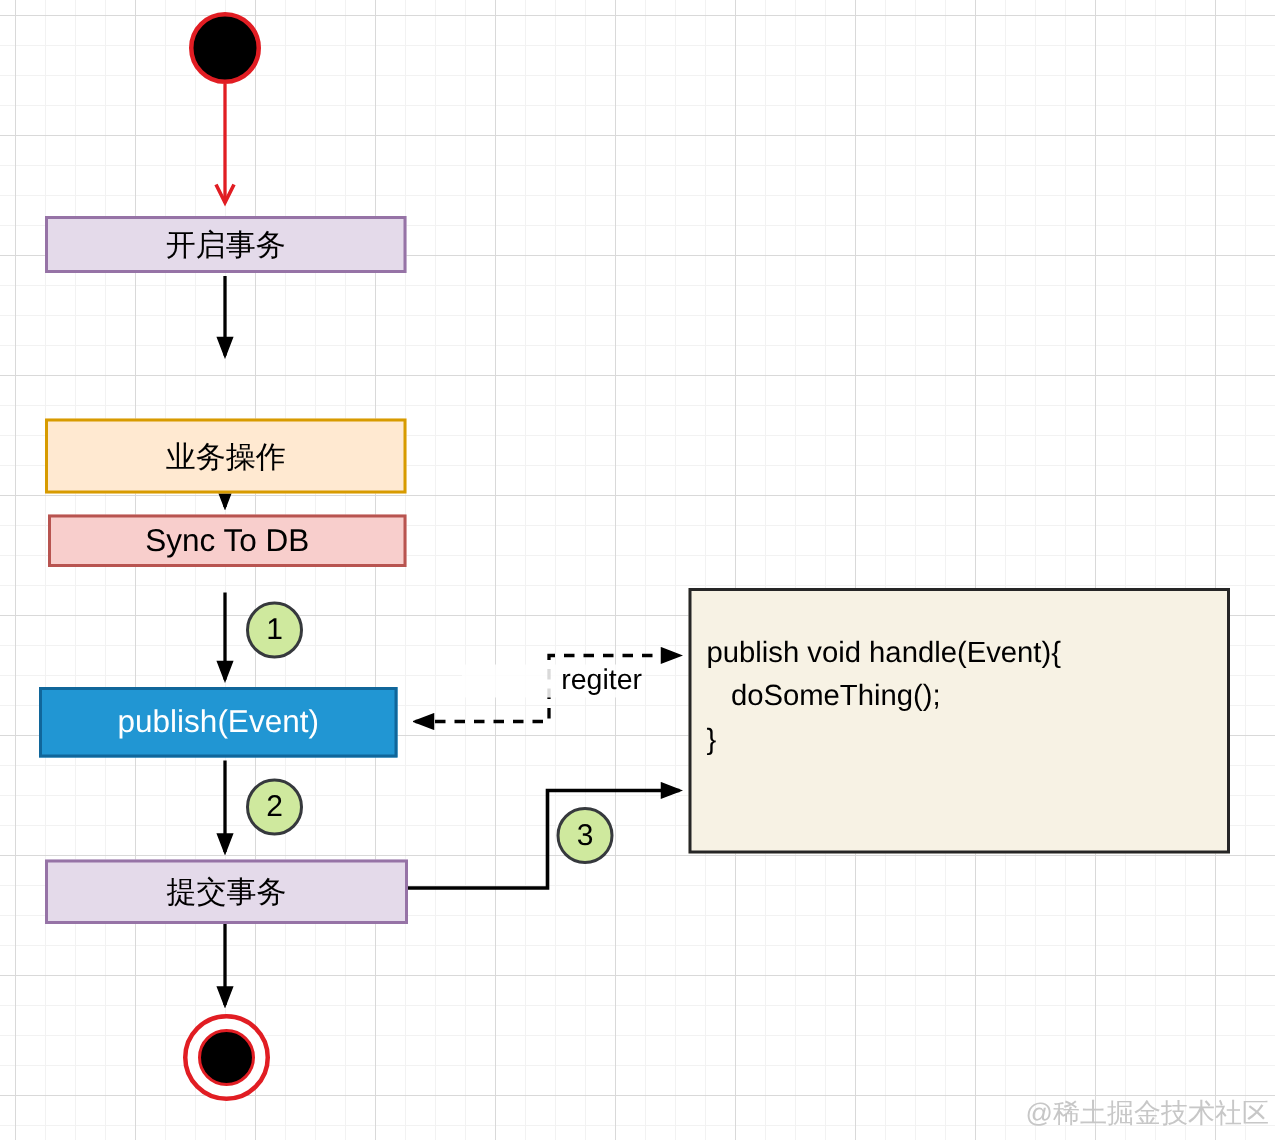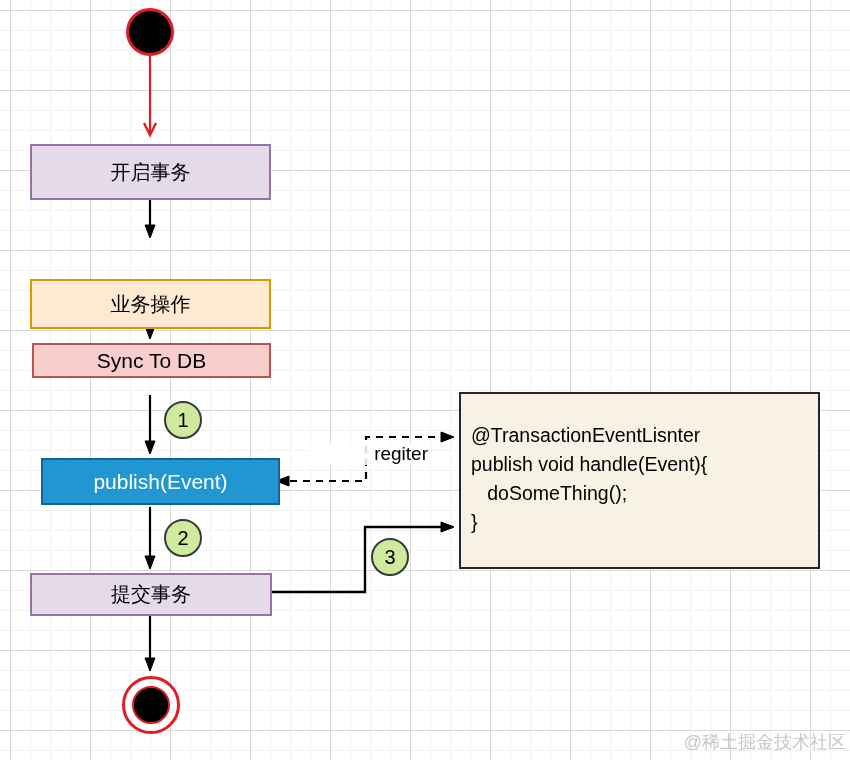--- a/index.html
+++ b/index.html
@@ -17,24 +17,24 @@
       linear-gradient(#f2f2f2 1px, transparent 1px),
       linear-gradient(90deg, #f2f2f2 1px, transparent 1px);
     background-size:80px 80px,80px 80px,20px 20px,20px 20px;
     background-position:2px 10px,10px 2px,2px 10px,10px 2px;
   }
   #edges{position:absolute;left:0;top:0;width:850px;height:760px;}
   .node{
     position:absolute;display:flex;align-items:center;justify-content:center;
     box-sizing:border-box;font-size:20px;color:#000;text-align:center;
   }
-  .act-begin  {left:30px; top:144px;width:241px;height:56px;background:#e4daea;border:2px solid #9673a6;}
+  .act-begin  {left:30px; top:144px;width:241px;height:38px;background:#e4daea;border:2px solid #9673a6;}
   .act-biz    {left:30px; top:242px;width:241px;height:50px;background:#ffe9d1;border:2px solid #d79b00;margin-top:37px;}
   .act-sync   {left:32px; top:343px;width:239px;height:35px;background:#f8cecc;border:2px solid #b85450;font-size:21px;}
-  .act-publish{left:41px; top:458px;width:239px;height:47px;background:#2196d3;border:2px solid #10669a;color:#fff;font-size:21px;font-weight:500;}
+  .act-publish{left:26px; top:458px;width:239px;height:47px;background:#2196d3;border:2px solid #10669a;color:#fff;font-size:21px;font-weight:500;}
   .act-commit {left:30px; top:573px;width:242px;height:43px;background:#e4daea;border:2px solid #9673a6;}
   .step{
     position:absolute;width:34px;height:34px;border-radius:50%;
     background:#cfe99e;border:2px solid #36393d;
     display:flex;align-items:center;justify-content:center;
     font-size:20px;color:#000;
   }
   .step-1{left:164px;top:401px;}
   .step-2{left:164px;top:519px;}
   .step-3{left:371px;top:538px;}
@@ -125,21 +125,20 @@
   <div class="step step-2">
     <span>2</span>
   </div>
   <div class="step step-3">
     <span>3</span>
   </div>
 
   <div class="edge-label">regiter</div>
 
   <div class="note">
-    <div class="line">@TransactionEventLisnter</div>
     <div class="line">publish void handle(Event){</div>
     <div class="line">   doSomeThing();</div>
     <div class="line">}</div>
   </div>
 
   <div class="end-outer">
     <div class="end-inner"></div>
   </div>
 
   <div class="watermark">@稀土掘金技术社区</div>

